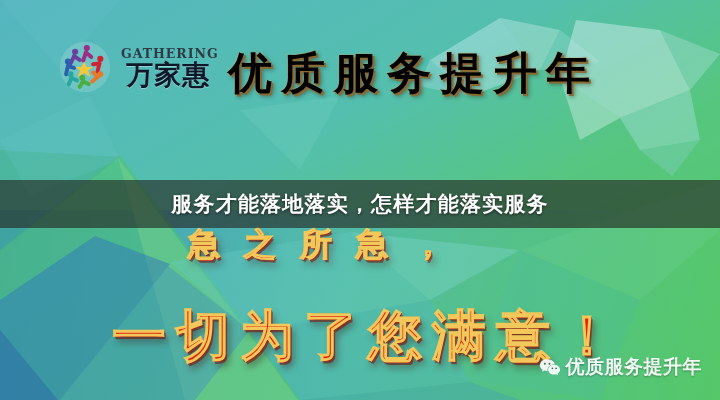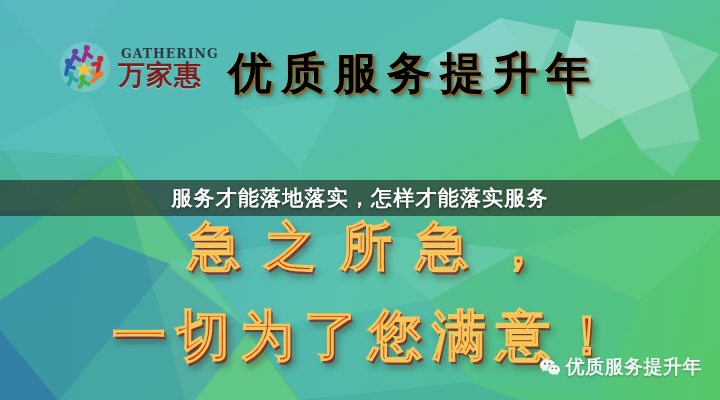--- a/index.html
+++ b/index.html
@@ -17,23 +17,24 @@
   
   .logo{position:absolute;left:58px;top:40px;display:flex;align-items:center;gap:6px;}
   .logo-mark{width:54px;height:54px;flex:0 0 54px;}
   .logo-text{display:flex;flex-direction:column;line-height:1;padding-top:2px;}
   .logo-en{
     font-family:"DejaVu Serif","Liberation Serif",serif;
     font-size:12.5px;letter-spacing:1px;color:#2f3a44;
     font-weight:700;margin-left:3px;
   }
   .logo-cn{
-    font-size:27px;font-weight:700;color:#7f1d1d;
+    font-size:27px;font-weight:700;color:#0f172a;
     letter-spacing:1px;margin-top:1px;
     text-shadow:0 1px 0 rgba(255,255,255,.35);
+    text-align:center;
   }
 
   
   .gold-head{
     position:absolute;left:228px;top:44px;
     font-family:"DejaVu Serif","Liberation Serif",serif;
     font-size:44px;font-weight:700;letter-spacing:9px;
     color:#000000;
     text-shadow:
       2px 2px 0 #8a6a33,
@@ -48,26 +49,26 @@
     font-family:"DejaVu Serif","Liberation Serif",serif;
     font-weight:700;
     color:#e02310;
     -webkit-text-stroke:1.2px #f2c85a;
     text-shadow:
       1px 1px 0 #b8140a,
       2px 3px 0 rgba(120,10,5,.55),
       4px 6px 7px rgba(60,20,10,.45);
   }
   .rl1{left:205px;top:128px;font-size:52px;letter-spacing:26px;}
-  .rl2{left:188px;top:212px;font-size:52px;letter-spacing:24px;}
+  .rl2{left:188px;top:223px;font-size:32px;letter-spacing:24px;}
   .rl3{left:112px;top:300px;font-size:54px;letter-spacing:10px;}
 
   
   .caption-band{
-    position:absolute;left:0;top:180px;width:720px;height:36px;
+    position:absolute;left:0;top:180px;width:720px;height:48px;
     background:rgba(36,36,30,.62);
     display:flex;align-items:center;justify-content:center;
   }
   .caption-text{
     font-size:21px;font-weight:700;color:#ffffff;
     letter-spacing:1.2px;white-space:nowrap;
     text-shadow:0 1px 3px rgba(0,0,0,.6);
   }
 
   

